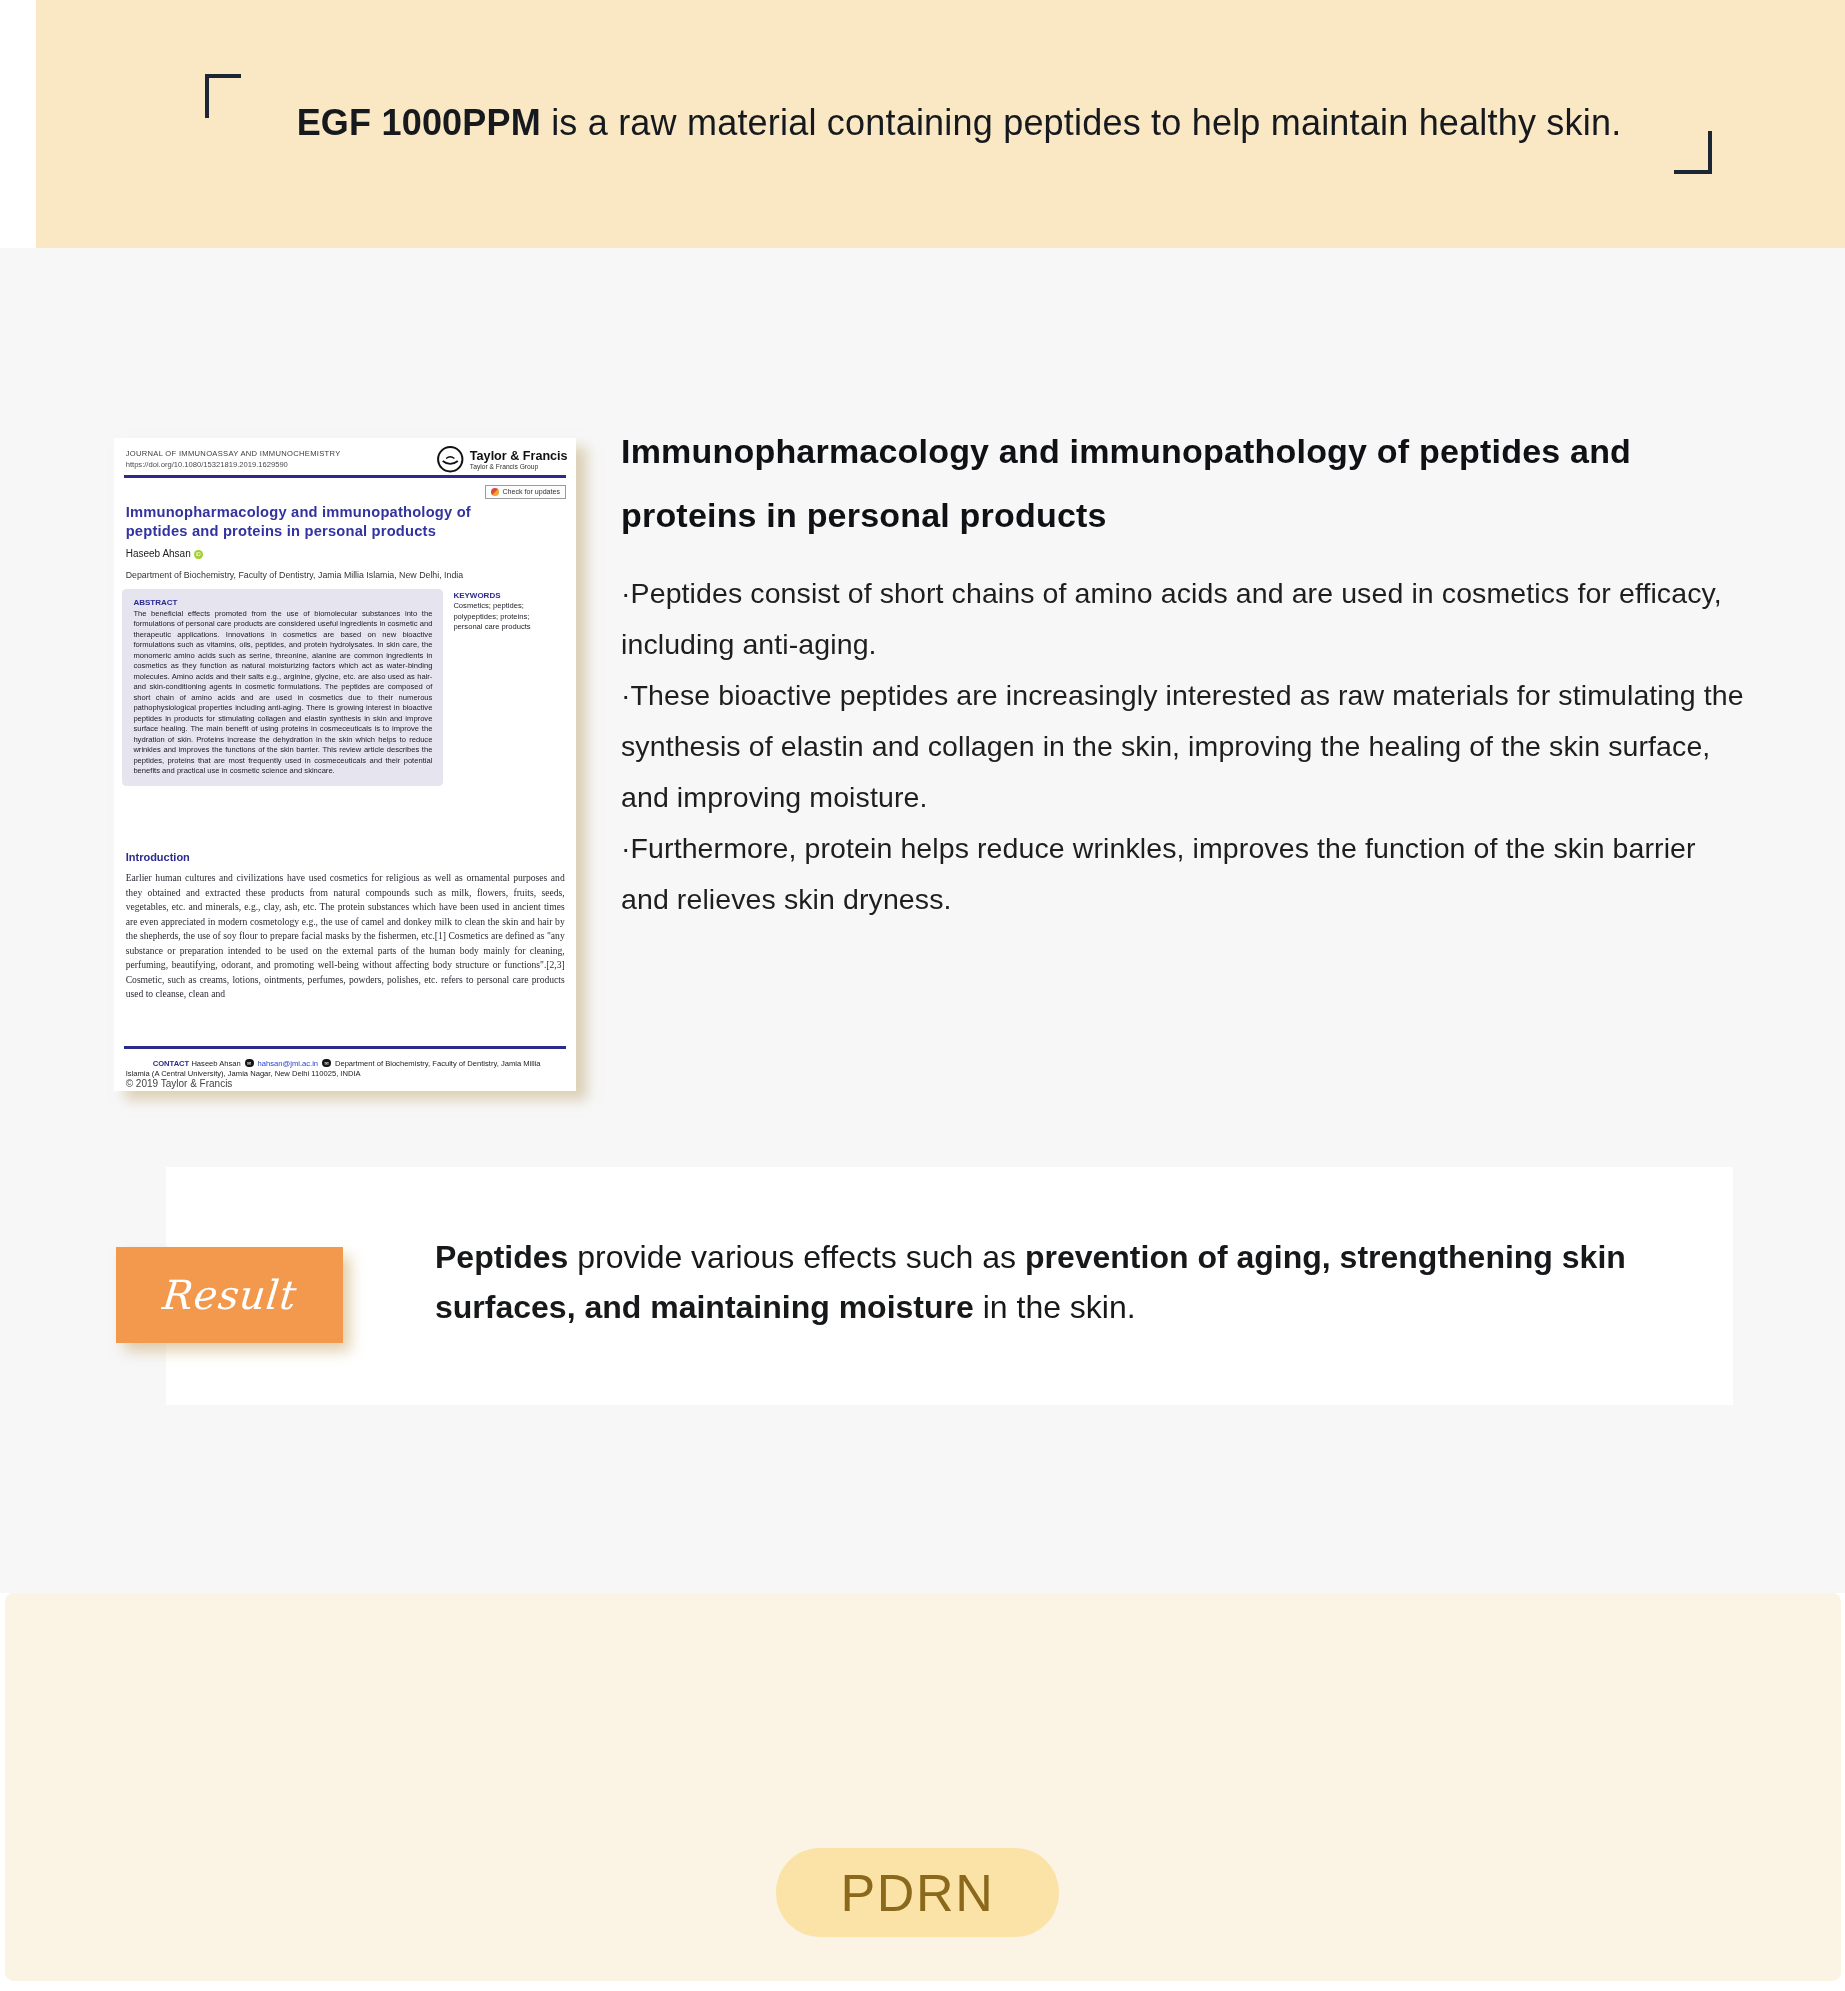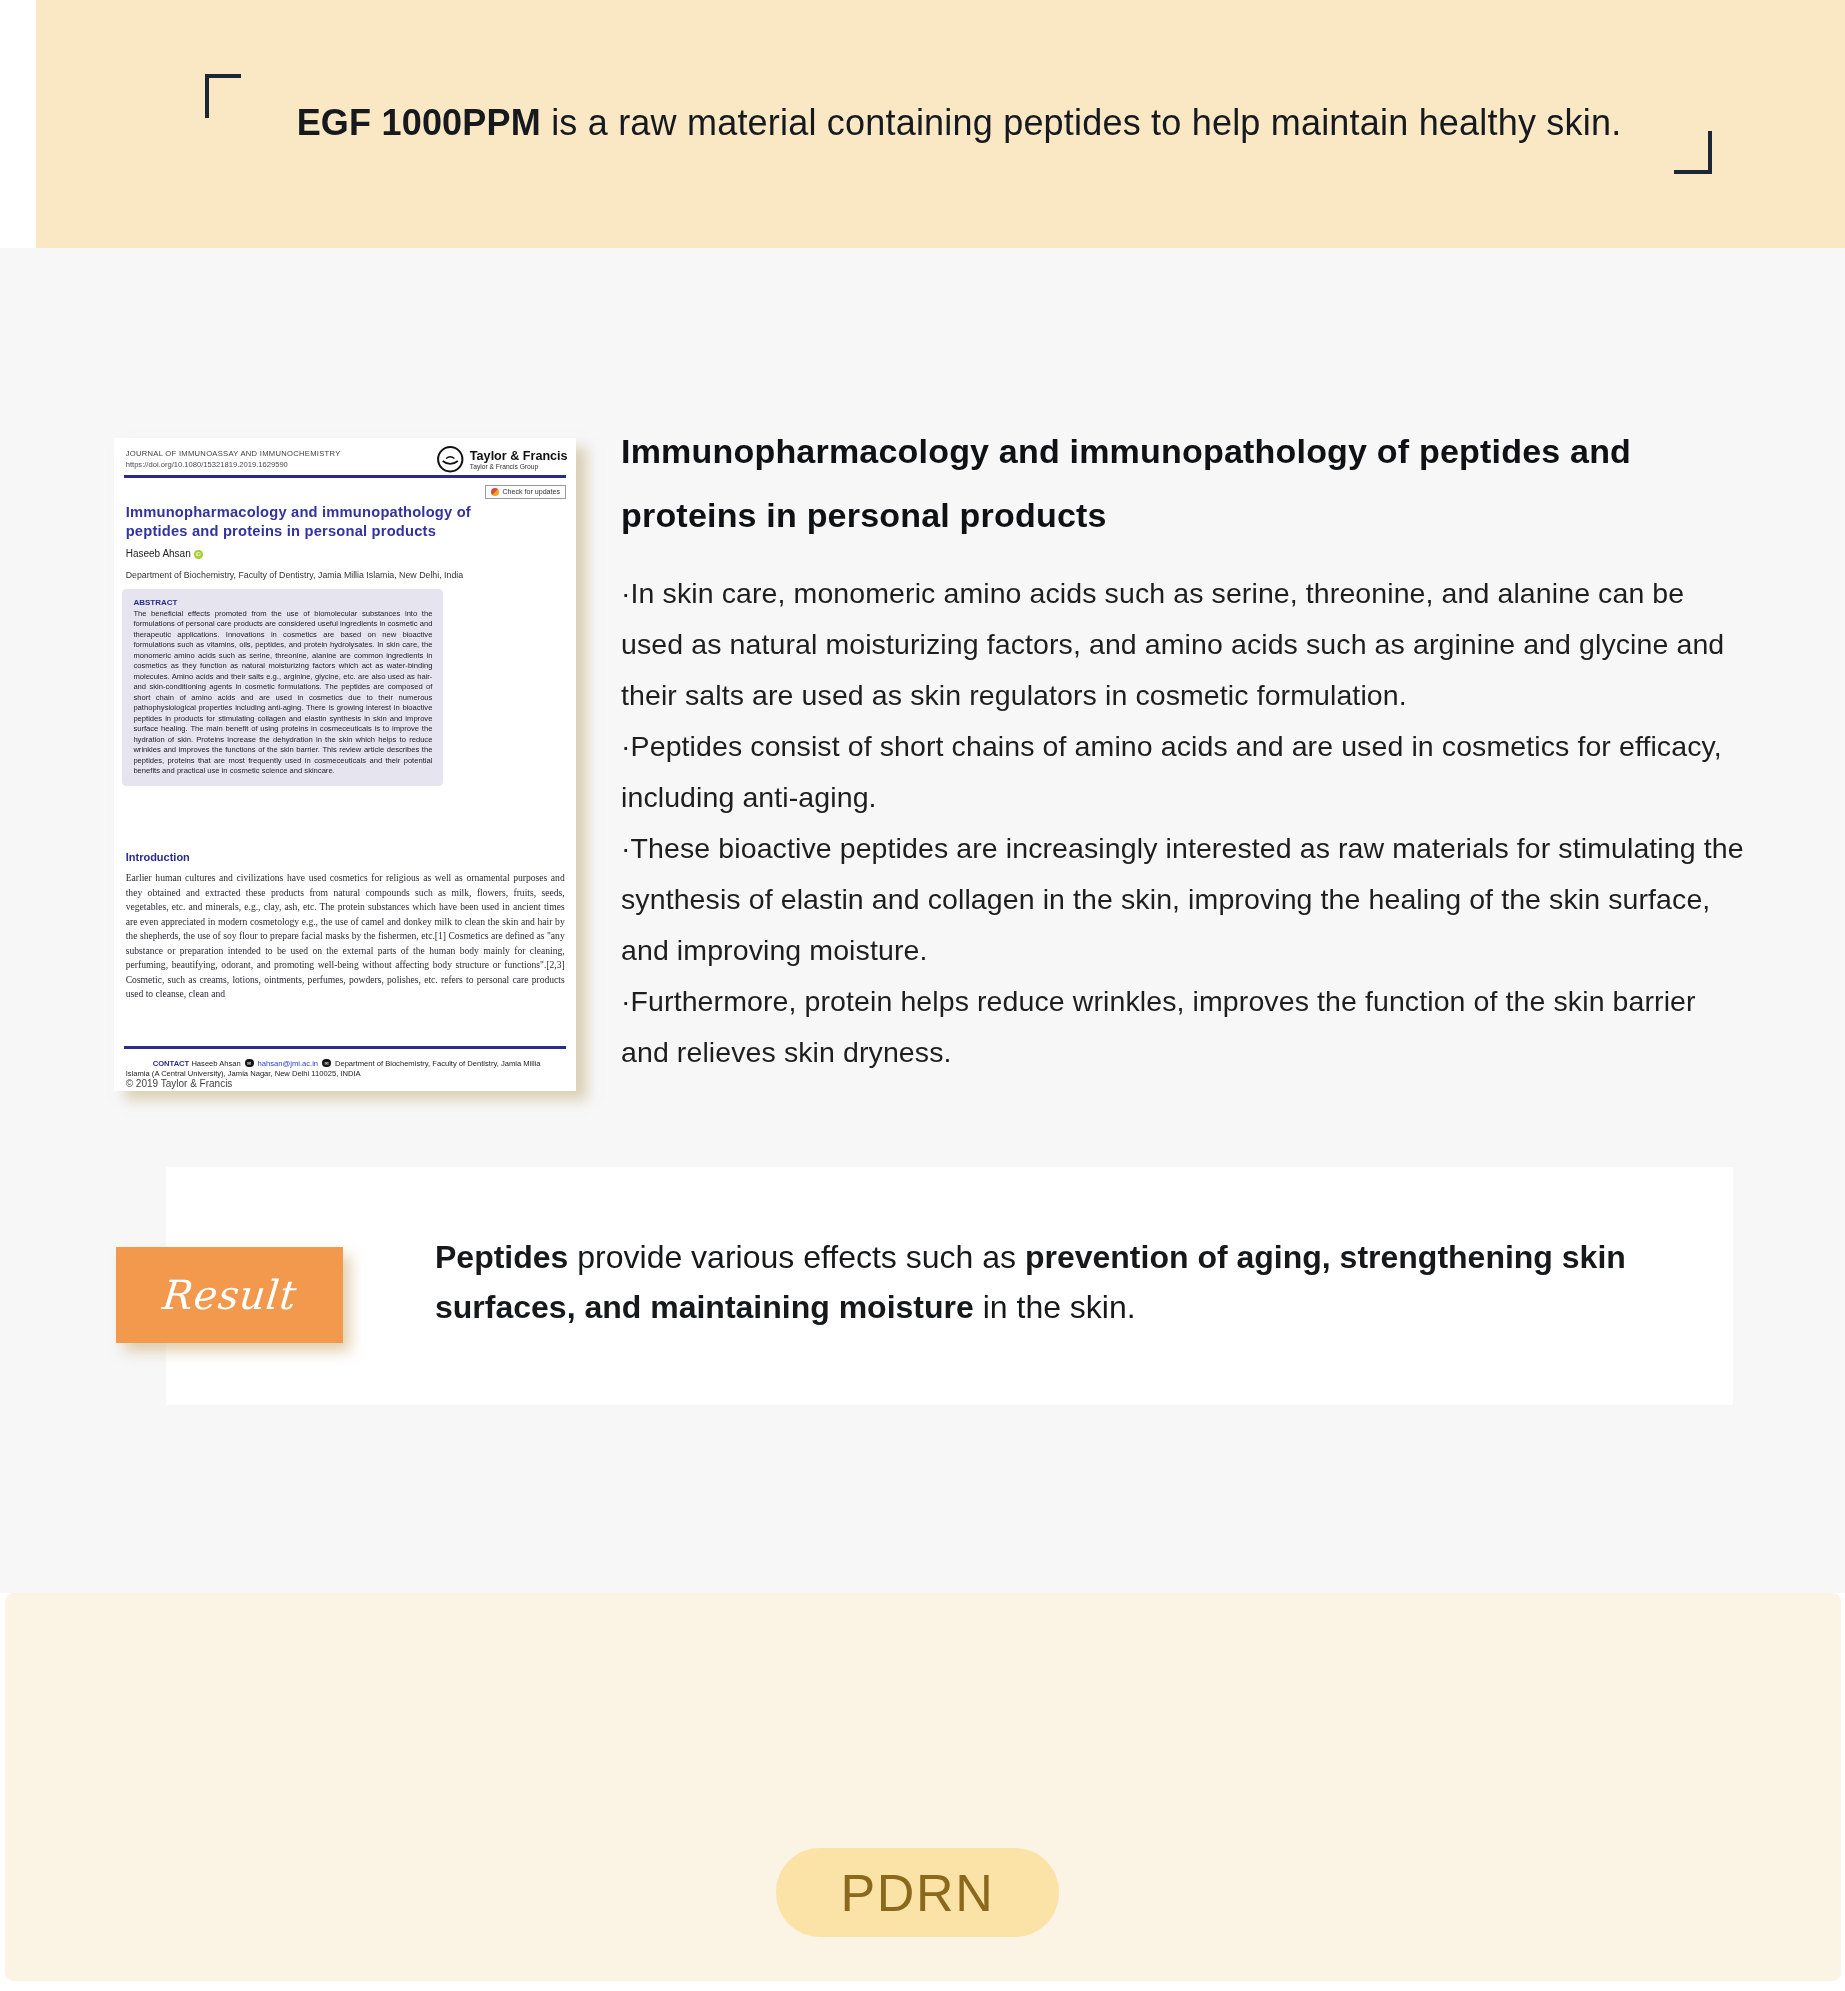--- a/index.html
+++ b/index.html
@@ -125,20 +125,24 @@
       <span>Haseeb Ahsan</span><span class="orcid">iD</span>
     </div>
 
     <div class="p-affil">Department of Biochemistry, Faculty of Dentistry, Jamia Millia Islamia, New Delhi, India</div>
 
     <div class="p-abs-row">
       <div class="p-abs-box">
         <div class="p-abs-label">ABSTRACT</div>
         <div class="p-abs-text">The beneficial effects promoted from the use of biomolecular substances into the formulations of personal care products are considered useful ingredients in cosmetic and therapeutic applications. Innovations in cosmetics are based on new bioactive formulations such as vitamins, oils, peptides, and protein hydrolysates. In skin care, the monomeric amino acids such as serine, threonine, alanine are common ingredients in cosmetics as they function as natural moisturizing factors which act as water-binding molecules. Amino acids and their salts e.g., arginine, glycine, etc. are also used as hair- and skin-conditioning agents in cosmetic formulations. The peptides are composed of short chain of amino acids and are used in cosmetics due to their numerous pathophysiological properties including anti-aging. There is growing interest in bioactive peptides in products for stimulating collagen and elastin synthesis in skin and improve surface healing. The main benefit of using proteins in cosmeceuticals is to improve the hydration of skin. Proteins increase the dehydration in the skin which helps to reduce wrinkles and improves the functions of the skin barrier. This review article describes the peptides, proteins that are most frequently used in cosmeceuticals and their potential benefits and practical use in cosmetic science and skincare.</div>
       </div>
+      <div class="p-kw">
+        <div class="p-kw-label">KEYWORDS</div>
+        <div class="p-kw-text">Cosmetics; peptides; polypeptides; proteins; personal care products</div>
+      </div>
     </div>
 
     <div class="p-intro-label">Introduction</div>
     <div class="p-intro">Earlier human cultures and civilizations have used cosmetics for religious as well as ornamental purposes and they obtained and extracted these products from natural compounds such as milk, flowers, fruits, seeds, vegetables, etc. and minerals, e.g., clay, ash, etc. The protein substances which have been used in ancient times are even appreciated in modern cosmetology e.g., the use of camel and donkey milk to clean the skin and hair by the shepherds, the use of soy flour to prepare facial masks by the fishermen, etc.[1] Cosmetics are defined as "any substance or preparation intended to be used on the external parts of the human body mainly for cleaning, perfuming, beautifying, odorant, and promoting well-being without affecting body structure or functions".[2,3] Cosmetic, such as creams, lotions, ointments, perfumes, powders, polishes, etc. refers to personal care products used to cleanse, clean and</div>
 
     <div class="p-rule p-rule2"></div>
 
     <p class="p-contact">
       <span class="lbl">CONTACT</span>
       <span> </span>
@@ -146,21 +150,20 @@
       <span class="env">✉</span>
       <span class="mail">hahsan@jmi.ac.in</span>
       <span class="env">✉</span>
       <span>Department of Biochemistry, Faculty of Dentistry, Jamia Millia Islamia (A Central University), Jamia Nagar, New Delhi 110025, INDIA</span>
     </p>
     <div class="p-copy">© 2019 Taylor &amp; Francis</div>
   </article>
 
   <h2 class="summary-title" style="margin:0;">Immunopharmacology and immunopathology of peptides and proteins in personal products</h2>
   <div class="bullets">
-    <p>·In skin care, monomeric amino acids such as serine, threonine, and alanine can be used as natural moisturizing factors, and amino acids such as arginine and glycine and their salts are used as skin regulators in cosmetic formulation.</p>
     <p>·Peptides consist of short chains of amino acids and are used in cosmetics for efficacy, including anti-aging.</p>
     <p>·These bioactive peptides are increasingly interested as raw materials for stimulating the synthesis of elastin and collagen in the skin, improving the healing of the skin surface, and improving moisture.</p>
     <p>·Furthermore, protein helps reduce wrinkles, improves the function of the skin barrier and relieves skin dryness.</p>
   </div>
 
   <div class="result-box">
     <p class="result-text"><span class="b">Peptides</span><span> provide various effects such as </span><span class="b">prevention of aging, strengthening skin surfaces, and maintaining moisture</span><span> in the skin.</span></p>
   </div>
   <div class="result-badge">
     <span>Result</span>

